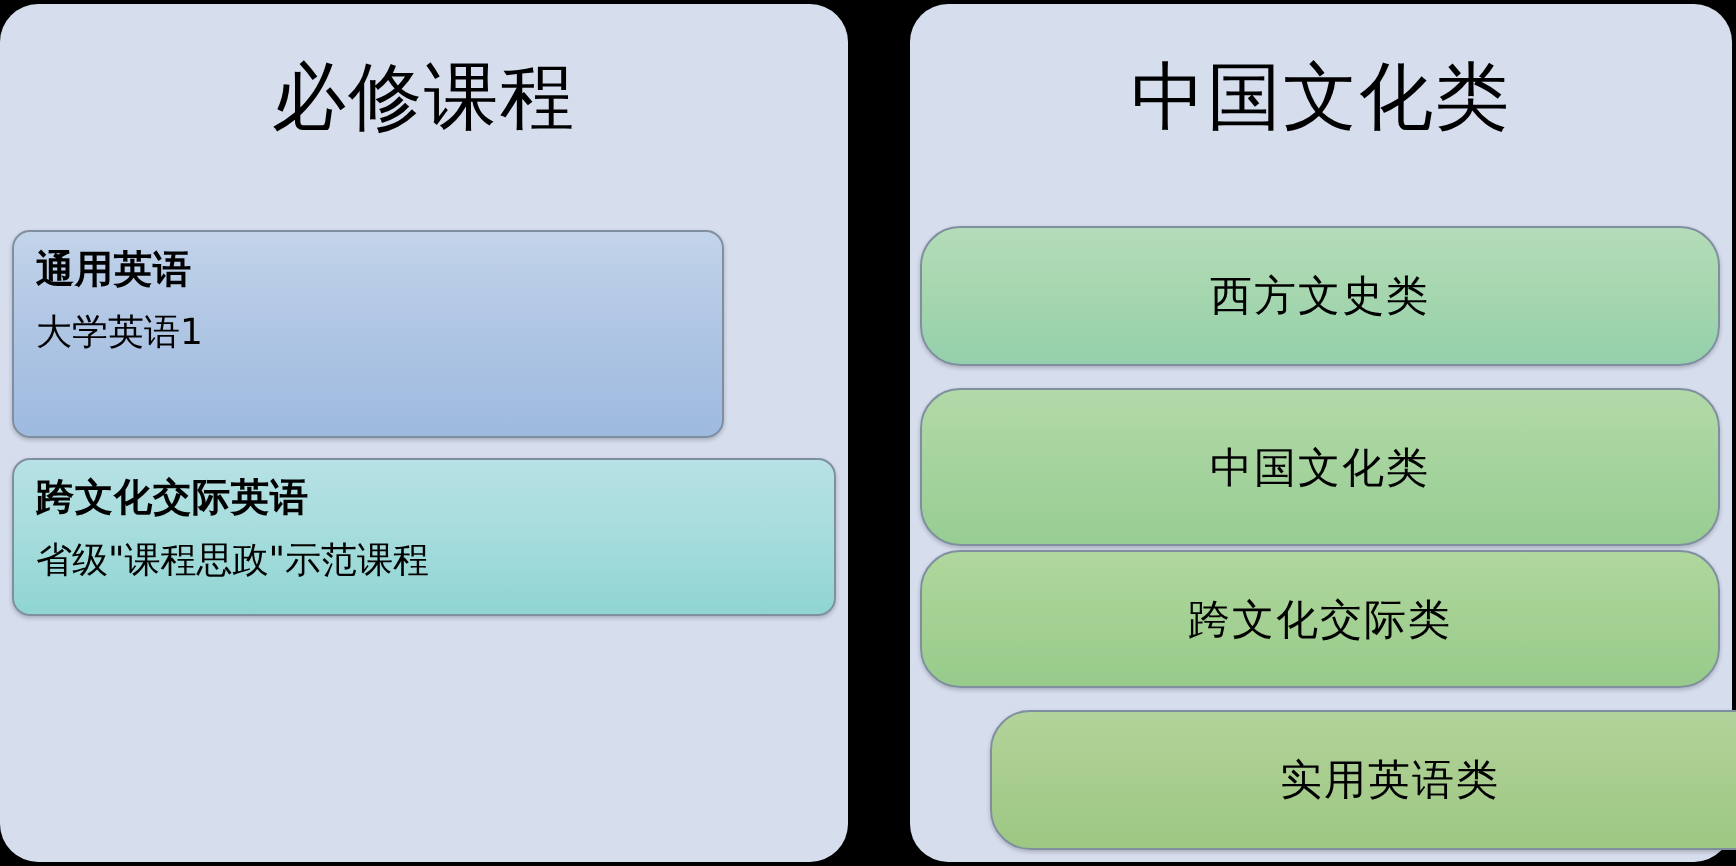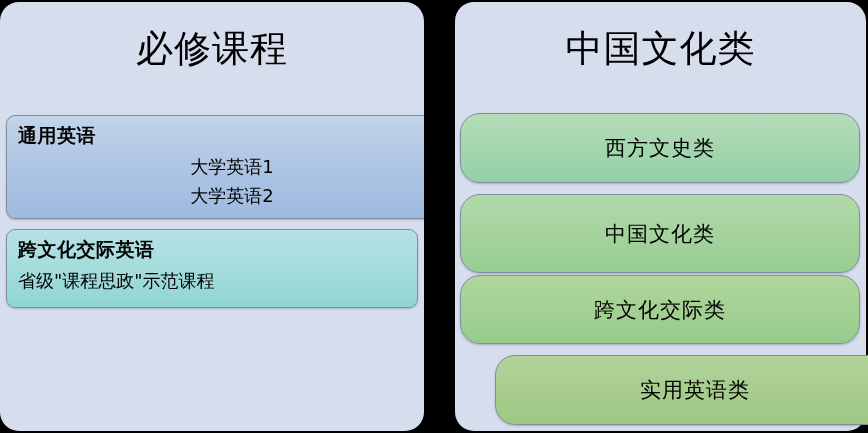--- a/index.html
+++ b/index.html
@@ -80,23 +80,22 @@
   }
   .card-line {
     font-size: 18px;
     line-height: 29px;
     color: #000000;
     white-space: nowrap;
   }
 
   
   #card-general-english {
-    left: 6px;  top: 113px;  width: 449px; height: 104px;
+    left: 6px;  top: 113px;  width: 356px; height: 104px;
     background: linear-gradient(to bottom, #c3d4ea 0%, #b0c6e4 45%, #9dbadf 100%);
-    text-align: center;
   }
   #card-intercultural-english {
     left: 6px;  top: 227px;  width: 412px; height: 79px;
     background: linear-gradient(to bottom, #b7e1e5 0%, #a5dcdc 50%, #8fd5d2 100%);
   }
   #card-esp-english {
     left: 6px;  top: 320px;  width: 412px; height: 109px;
     background: linear-gradient(to bottom, #b7e3d6 0%, #a6ddcb 50%, #95d8c3 100%);
   }
 
@@ -137,21 +136,20 @@
 <div class="stage">
 
   <div class="panel" id="panel-required">
 
     <div class="panel-title">必修课程</div>
 
     <div class="card" id="card-general-english">
       <div class="card-heading">通用英语</div>
       <div class="card-lines">
         <div class="card-line">大学英语1</div>
-        <div class="card-line">大学英语2</div>
       </div>
     </div>
 
     <div class="card" id="card-intercultural-english">
       <div class="card-heading">跨文化交际英语</div>
       <div class="card-lines">
         <div class="card-line">省级"课程思政"示范课程</div>
       </div>
     </div>
 

